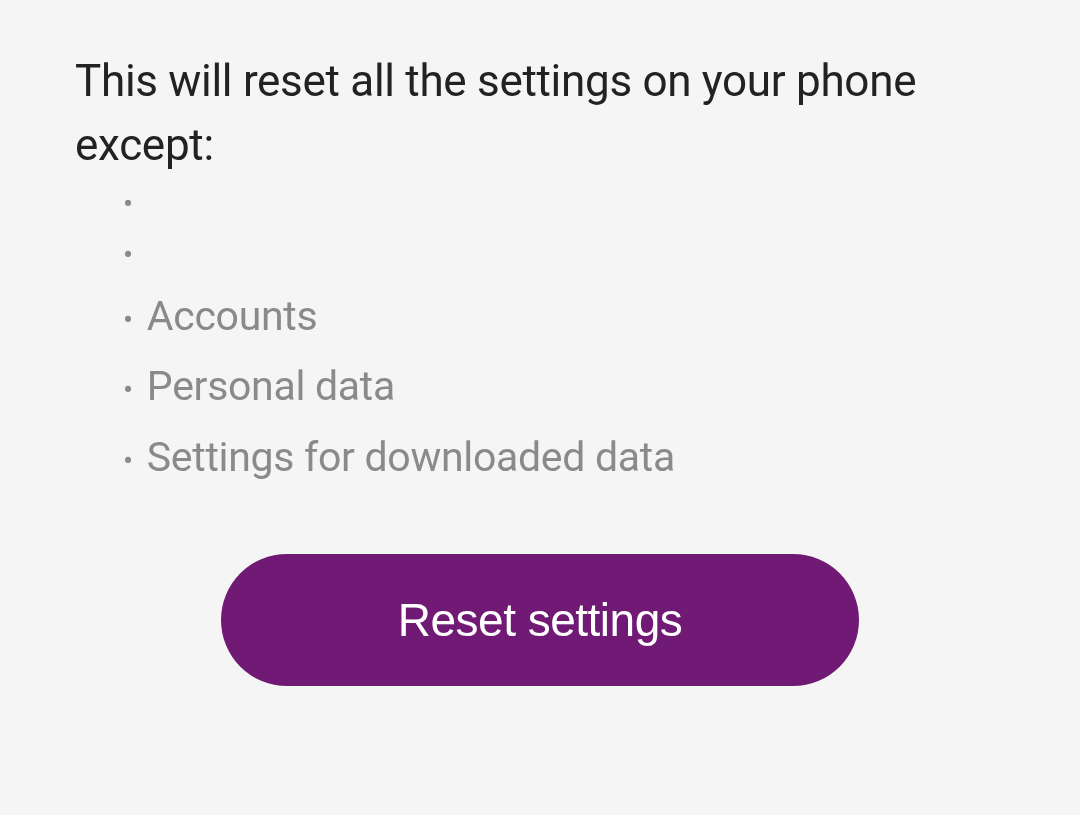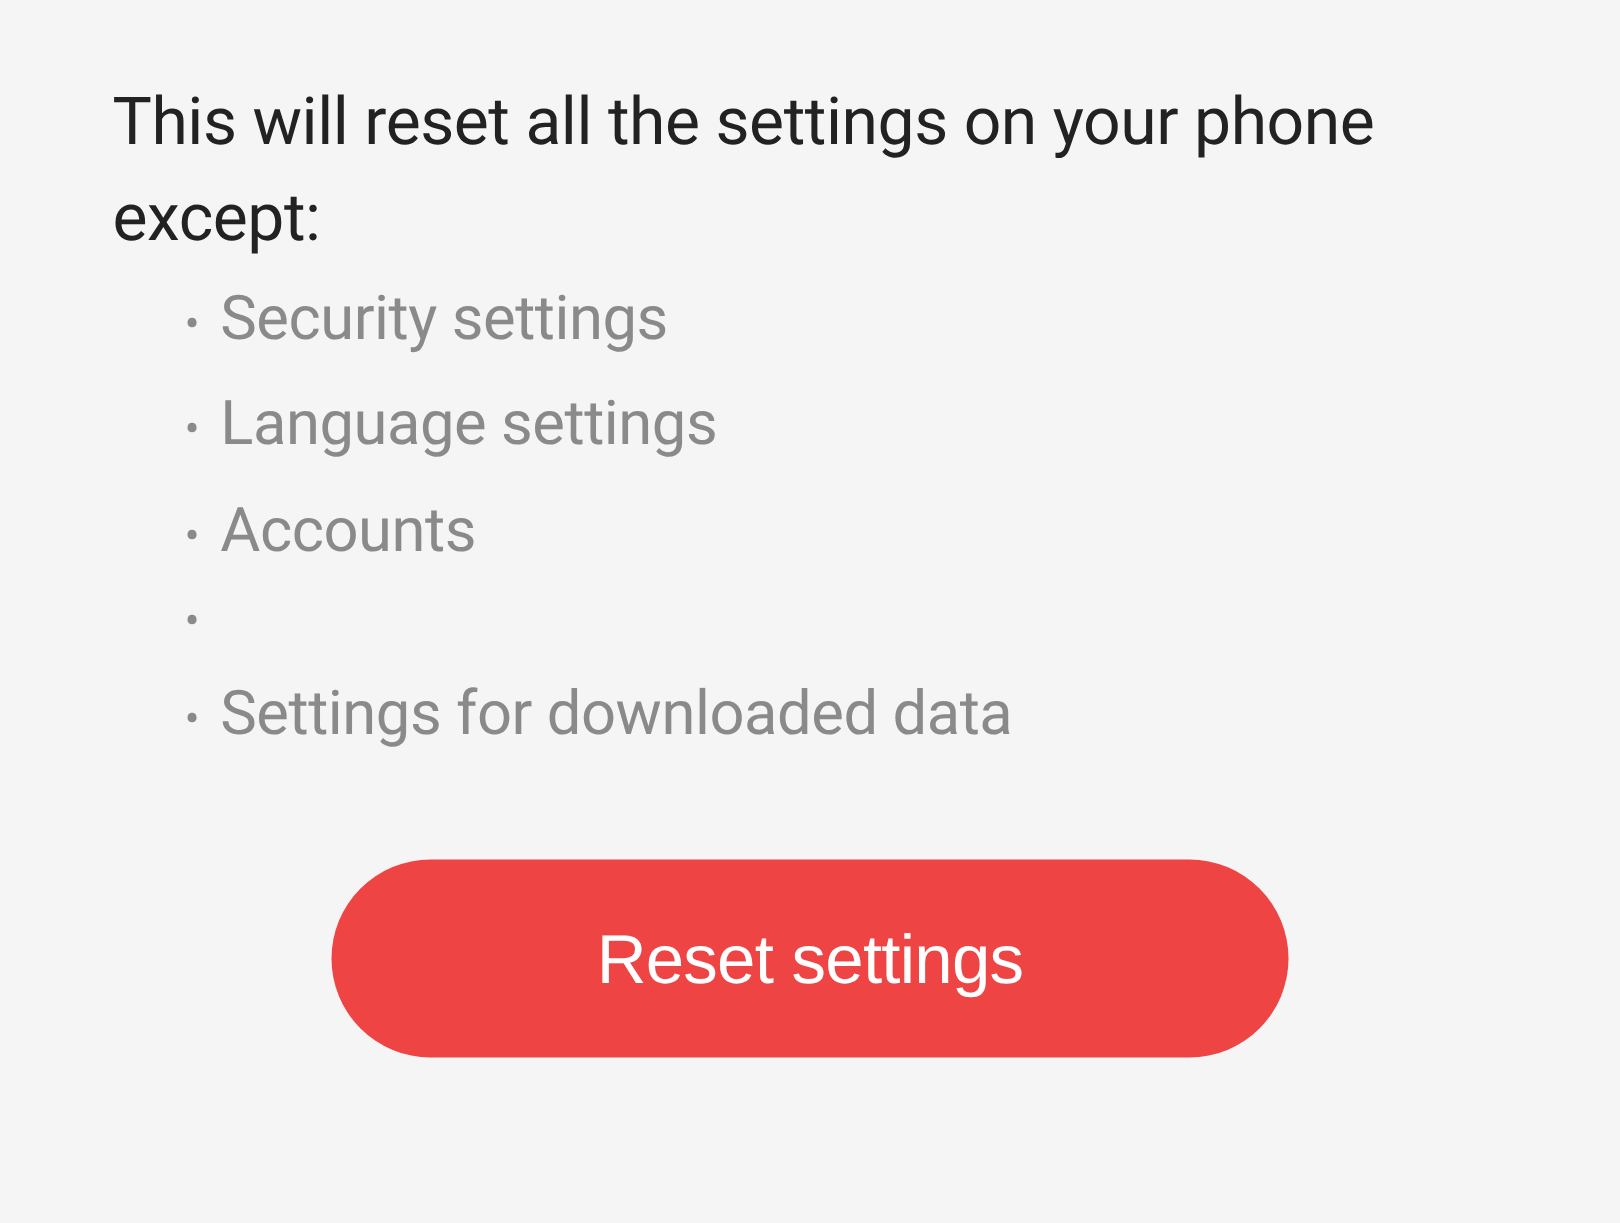--- a/index.html
+++ b/index.html
@@ -37,21 +37,21 @@
       font-size: 30px;
       color: #8a8a8a;
       margin-right: 14px;
       position: relative;
     }
     .button-container {
       display: flex;
       justify-content: center;
     }
     .reset-button {
-      background-color: #ef4444;
+      background-color: #701a75;
       color: #ffffff;
       border: none;
       border-radius: 70px;
       width: 638px;
       height: 132px;
       font-size: 46px;
       font-weight: 500;
       cursor: pointer;
       letter-spacing: -0.5px;
       display: flex;
@@ -60,32 +60,31 @@
     }
   </style>
 </head>
 <body>
 
 <div class="intro-text">This will reset all the settings on your phone except:</div>
 
 <div class="exceptions-list">
   <div class="exception-item">
     <span class="bullet">•</span>
-    <span>Security settings</span>
   </div>
   <div class="exception-item">
     <span class="bullet">•</span>
-    <span>Language settings</span>
   </div>
   <div class="exception-item">
     <span class="bullet">•</span>
     <span>Accounts</span>
   </div>
   <div class="exception-item">
     <span class="bullet">•</span>
+    <span>Personal data</span>
   </div>
   <div class="exception-item">
     <span class="bullet">•</span>
     <span>Settings for downloaded data</span>
   </div>
 </div>
 
 <div class="button-container">
   <button class="reset-button">Reset settings</button>
 </div>

